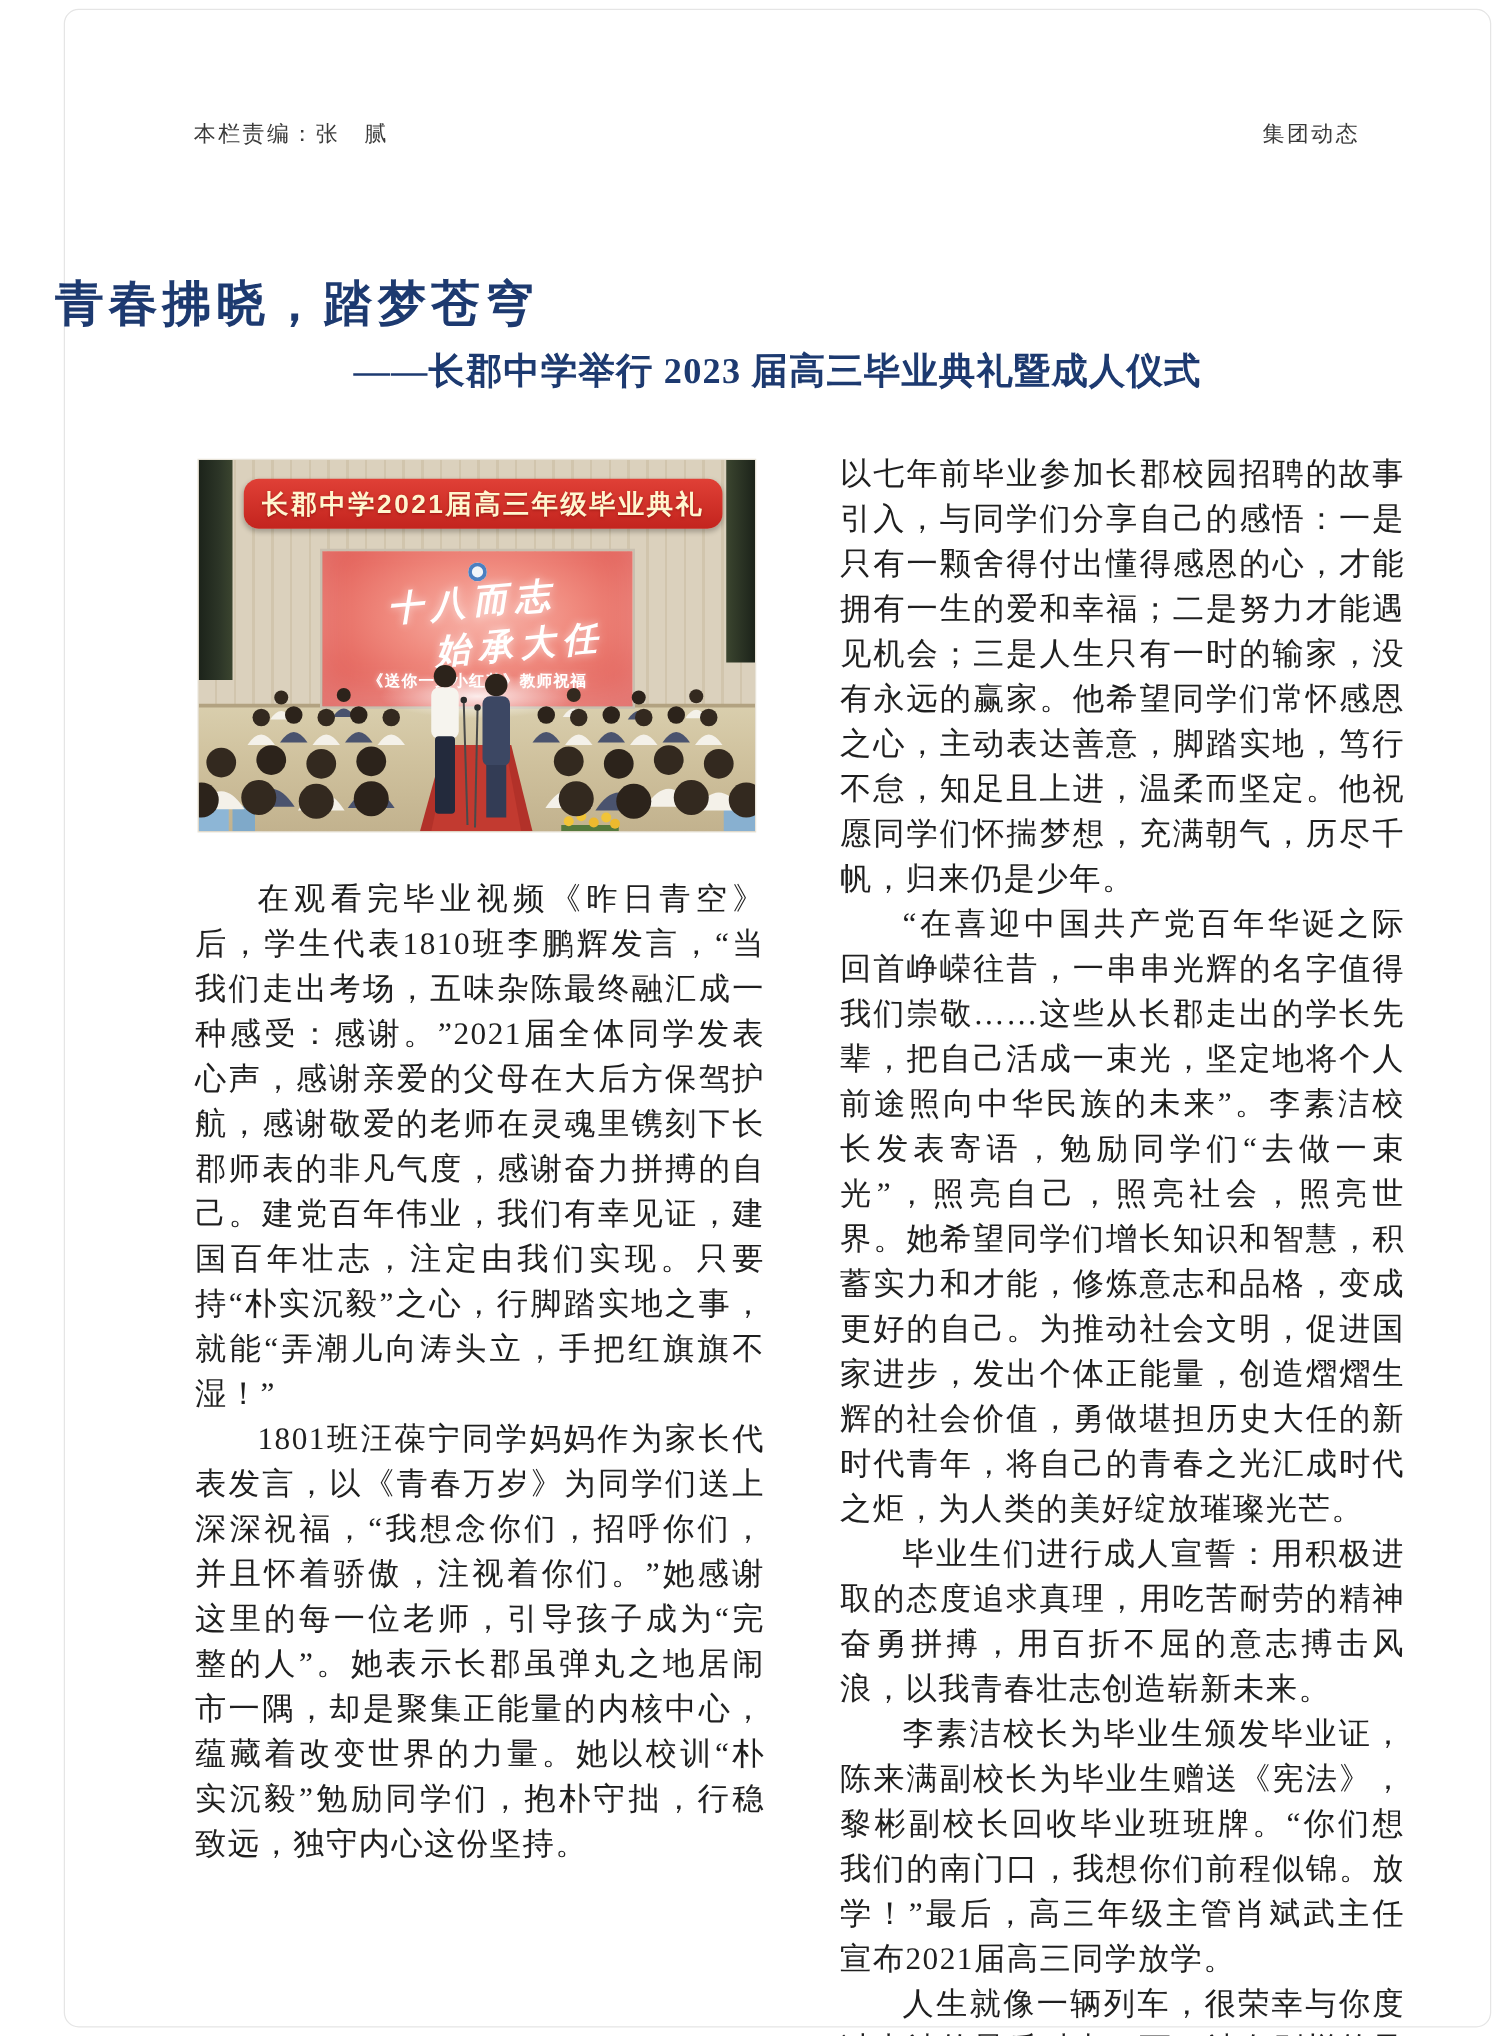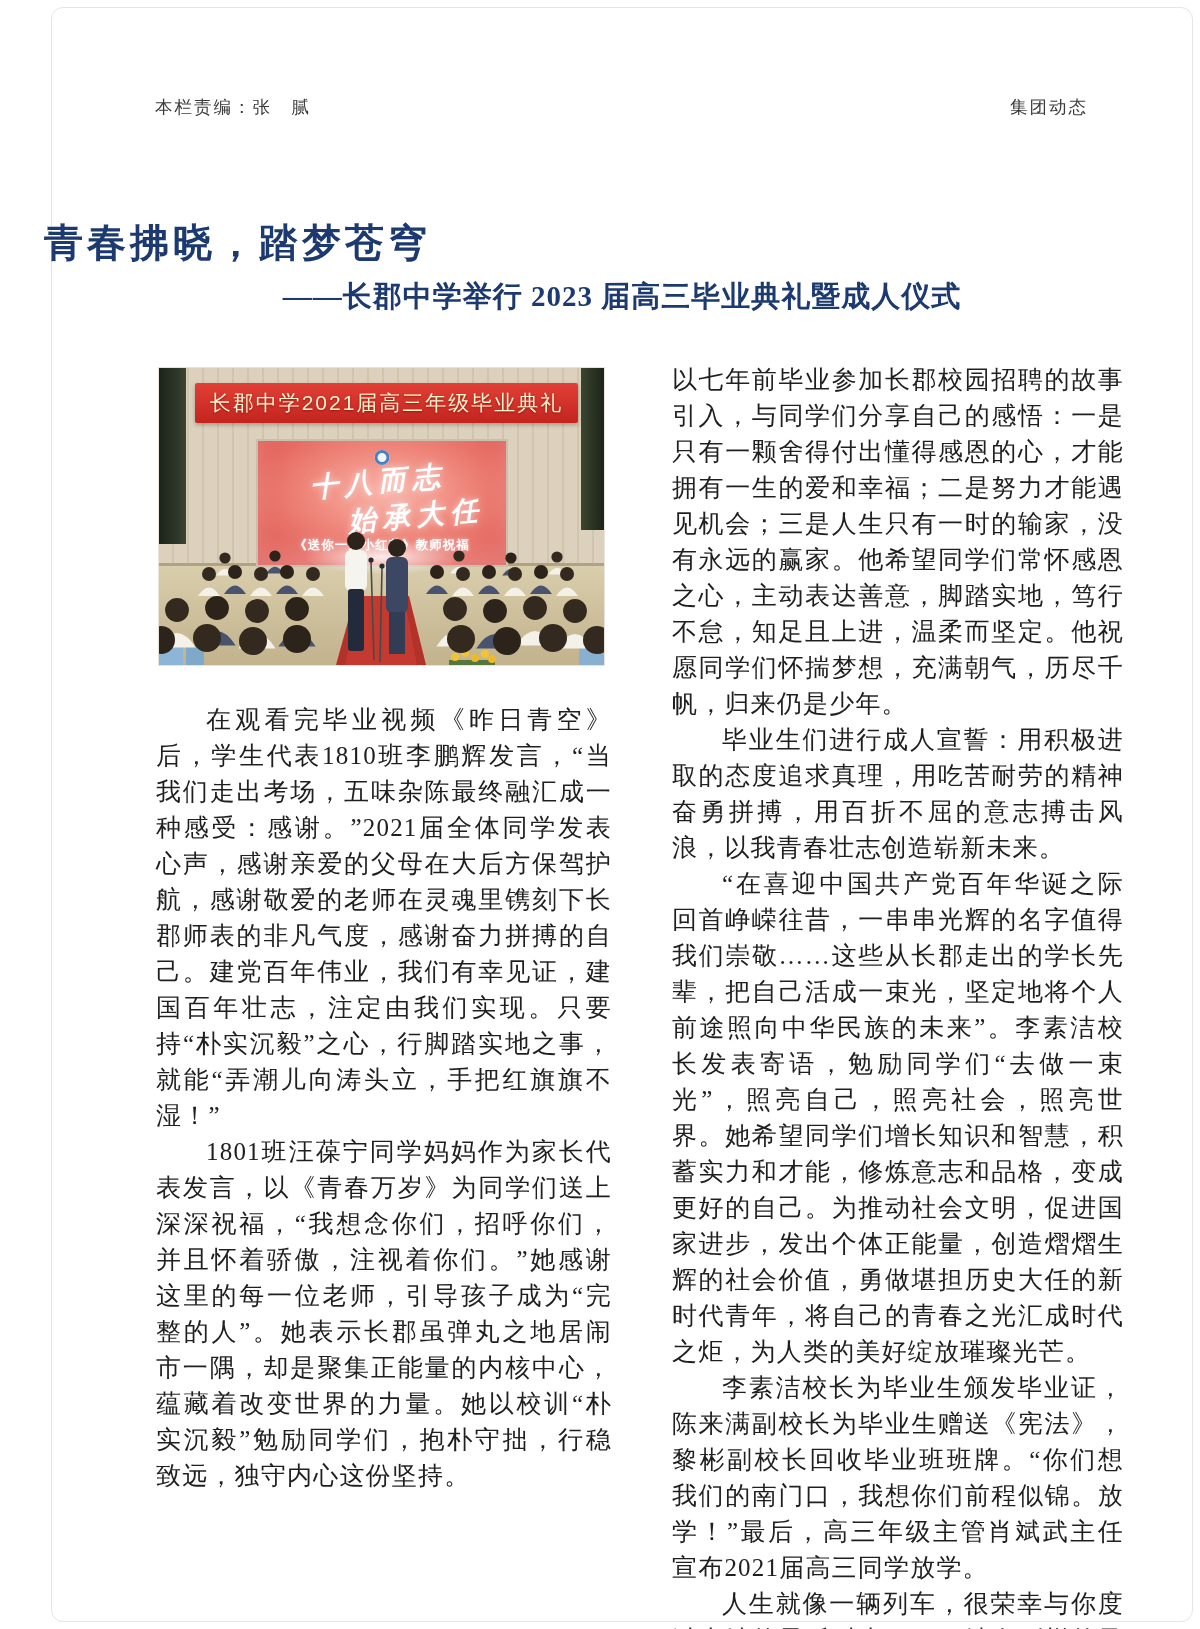--- a/index.html
+++ b/index.html
@@ -21,23 +21,23 @@
            background:#d8cdb8; box-shadow:0 0 0 1px #e8e3d8; }
   .wall { position:absolute; inset:0; background:repeating-linear-gradient(90deg,#dbd1bd 0 13px,#d1c5ad 13px 15px); }
   .floor { position:absolute; left:0; right:0; top:197px; bottom:0;
            background:linear-gradient(180deg,#d9cead,#cfc19d 45%,#c2b28e); }
   .stage-edge { position:absolute; left:0; right:0; top:195px; height:3px; background:#b2a281; }
   .curt-l { position:absolute; left:0; top:0; width:27px; height:176px;
             background:linear-gradient(90deg,#1c231a,#2c3527 60%,#3b452f); }
   .curt-r { position:absolute; right:0; top:0; width:23px; height:162px;
             background:linear-gradient(90deg,#3b452f,#1c231a); }
   .ph-banner { position:absolute; left:36px; right:26px; top:15px; height:40px;
-               background:linear-gradient(180deg,#e04036,#c3241e); border-radius:2px;
+               background:linear-gradient(180deg,#e04036,#c3241e); border-radius:12px;
                display:flex; align-items:center; justify-content:center;
-               color:#fff6cf; font-family:"Liberation Sans", sans-serif; font-weight:normal;
+               color:#fff6cf; font-family:"Liberation Sans", sans-serif; font-weight:bold;
                font-size:21px; letter-spacing:2px; text-shadow:0 1px 2px rgba(110,0,0,.55);
                box-shadow:0 2px 4px rgba(0,0,0,.25); }
   .ph-screen { position:absolute; left:99px; top:73px; width:248px; height:124px;
                background:radial-gradient(ellipse at 52% 42%, #f8b5ab 0%, #f08a7e 40%, #e4655d 75%, #db534e 100%);
                box-shadow:0 0 0 2px #c8bfaf, inset 0 -14px 26px rgba(255,255,255,.22); }
   .scr-glow { position:absolute; left:18%; right:18%; bottom:-10px; height:36px;
               background:radial-gradient(ellipse at center, rgba(255,255,255,.85), rgba(255,255,255,0) 70%); }
   .scr-logo { position:absolute; top:9px; left:50%; transform:translateX(-50%); width:15px; height:15px;
               border-radius:50%; background:#f2f6fa; box-shadow:inset 0 0 0 3px #4a7fc1; }
   .scr-l1, .scr-l2 { position:absolute; color:#fff; font-weight:bold; font-style:italic; font-size:28px;
@@ -181,19 +181,19 @@
     </svg>
   </figure>
 
   <div class="col col-left">
     <p>在观看完毕业视频《昨日青空》后，学生代表1810班李鹏辉发言，“当我们走出考场，五味杂陈最终融汇成一种感受：感谢。”2021届全体同学发表心声，感谢亲爱的父母在大后方保驾护航，感谢敬爱的老师在灵魂里镌刻下长郡师表的非凡气度，感谢奋力拼搏的自己。建党百年伟业，我们有幸见证，建国百年壮志，注定由我们实现。只要持“朴实沉毅”之心，行脚踏实地之事，就能“弄潮儿向涛头立，手把红旗旗不湿！”</p>
     <p>1801班汪葆宁同学妈妈作为家长代表发言，以《青春万岁》为同学们送上深深祝福，“我想念你们，招呼你们，并且怀着骄傲，注视着你们。”她感谢这里的每一位老师，引导孩子成为“完整的人”。她表示长郡虽弹丸之地居闹市一隅，却是聚集正能量的内核中心，蕴藏着改变世界的力量。她以校训“朴实沉毅”勉励同学们，抱朴守拙，行稳致远，独守内心这份坚持。</p>
   </div>
 
   <div class="col col-right">
     <p class="cont">以七年前毕业参加长郡校园招聘的故事引入，与同学们分享自己的感悟：一是只有一颗舍得付出懂得感恩的心，才能拥有一生的爱和幸福；二是努力才能遇见机会；三是人生只有一时的输家，没有永远的赢家。他希望同学们常怀感恩之心，主动表达善意，脚踏实地，笃行不怠，知足且上进，温柔而坚定。他祝愿同学们怀揣梦想，充满朝气，历尽千帆，归来仍是少年。</p>
+    <p>“在喜迎中国共产党百年华诞之际回首峥嵘往昔，一串串光辉的名字值得我们崇敬……这些从长郡走出的学长先辈，把自己活成一束光，坚定地将个人前途照向中华民族的未来”。李素洁校长发表寄语，勉励同学们“去做一束光”，照亮自己，照亮社会，照亮世界。她希望同学们增长知识和智慧，积蓄实力和才能，修炼意志和品格，变成更好的自己。为推动社会文明，促进国家进步，发出个体正能量，创造熠熠生辉的社会价值，勇做堪担历史大任的新时代青年，将自己的青春之光汇成时代之炬，为人类的美好绽放璀璨光芒。</p>
     <p>毕业生们进行成人宣誓：用积极进取的态度追求真理，用吃苦耐劳的精神奋勇拼搏，用百折不屈的意志搏击风浪，以我青春壮志创造崭新未来。</p>
-    <p>“在喜迎中国共产党百年华诞之际回首峥嵘往昔，一串串光辉的名字值得我们崇敬……这些从长郡走出的学长先辈，把自己活成一束光，坚定地将个人前途照向中华民族的未来”。李素洁校长发表寄语，勉励同学们“去做一束光”，照亮自己，照亮社会，照亮世界。她希望同学们增长知识和智慧，积蓄实力和才能，修炼意志和品格，变成更好的自己。为推动社会文明，促进国家进步，发出个体正能量，创造熠熠生辉的社会价值，勇做堪担历史大任的新时代青年，将自己的青春之光汇成时代之炬，为人类的美好绽放璀璨光芒。</p>
     <p>李素洁校长为毕业生颁发毕业证，陈来满副校长为毕业生赠送《宪法》，黎彬副校长回收毕业班班牌。“你们想我们的南门口，我想你们前程似锦。放学！”最后，高三年级主管肖斌武主任宣布2021届高三同学放学。</p>
     <p>人生就像一辆列车，很荣幸与你度过本站的最后时光。下一站有别样的风景等着你，归来仍是少年，前程似锦！</p>
   </div>
 
 </div>
 
 </body></html>

